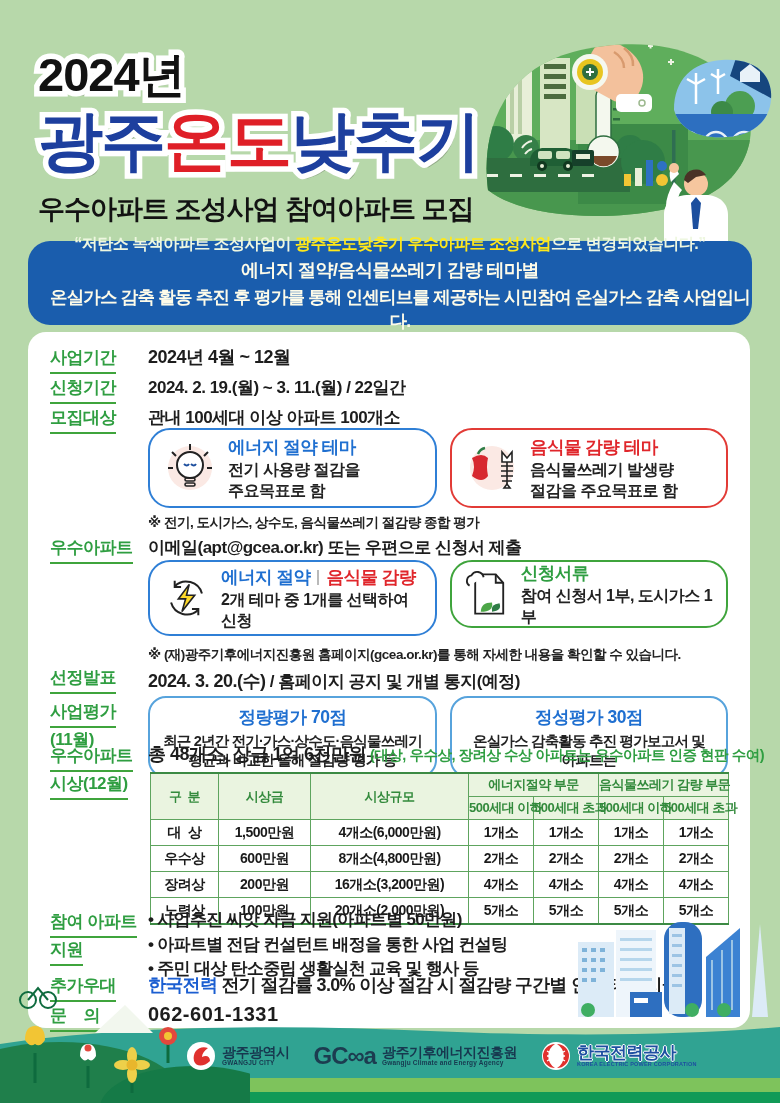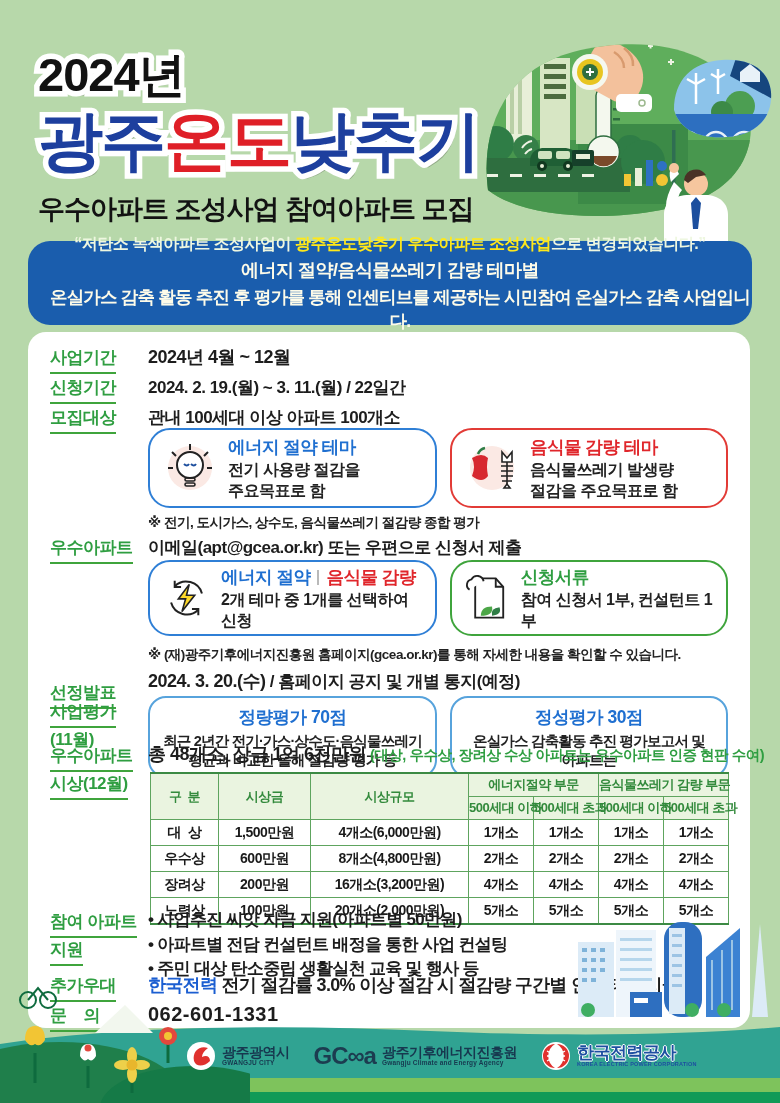--- a/index.html
+++ b/index.html
@@ -265,37 +265,37 @@
           <path d="M14,8 v7 h7" stroke="#222" stroke-width="2.2" fill="none"></path>
           <path d="M10,32 a18,18 0 0 0 30,8" stroke="#222" stroke-width="2.2" fill="none"></path>
           <path d="M40,46 v-7 h-7" stroke="#222" stroke-width="2.2" fill="none"></path>
           <path d="M30,12 l-12,16 h8 l-4,14 14,-18 h-9 Z" fill="#ffd928" stroke="#222" stroke-width="1.8"></path>
         </svg>
         <div>
           <div class="tt"><span class="tt-blue">에너지 절약</span><span class="tdiv"></span><span class="tt-red">음식물 감량</span></div>
           <div class="dd">2개 테마 중 1개를 선택하여 신청</div>
         </div>
       </div>
-      <div class="tbox b-green" style="width:278px;height:76px;">
+      <div class="tbox b-green" style="width:278px;height:68px;">
         <svg width="50" height="54" viewBox="0 0 50 54">
           <path d="M12,6 h22 l8,9 v33 h-30 Z" fill="#ffffff" stroke="#222" stroke-width="2"></path>
           <path d="M34,6 v9 h8" fill="none" stroke="#222" stroke-width="2"></path>
           <path d="M6,18 a6,6 0 0 1 2,-11 a7,7 0 0 1 13,2" fill="#ffffff" stroke="#222" stroke-width="2"></path>
           <path d="M18,46 q0,-10 12,-10 q2,10 -12,10 Z" fill="#4ca647"></path>
           <path d="M30,46 q-2,-8 8,-9 q3,8 -8,9 Z" fill="#2f7d46"></path>
         </svg>
         <div>
           <div class="tt tt-green">신청서류</div>
-          <div class="dd">참여 신청서 1부, 컨설턴트 1부</div>
+          <div class="dd">참여 신청서 1부, 도시가스 1부</div>
         </div>
       </div>
     </div>
     <div class="note" style="top:314px;">※ (재)광주기후에너지진흥원 홈페이지(gcea.or.kr)를 통해 자세한 내용을 확인할 수 있습니다.</div>
 
-    <div class="lab" style="top:349px;text-decoration:underline;"><span>선정발표</span></div>
+    <div class="lab" style="top:334px;text-decoration:underline;"><span>선정발표</span></div>
     <div class="val" style="top:337px;"><span class="bold18">2024. 3. 20.(수)</span><span> / 홈페이지 공지 및 개별 통지(예정)</span></div>
 
     <div class="lab" style="top:368px;"><span>사업평가</span></div>
     <div class="lab" style="top:396px;font-weight:700;"><span style="border-bottom:none;">(11월)</span></div>
     <div class="boxrow" style="top:364px;">
       <div class="evalbox b-sky" style="width:289px;height:82px;">
         <div class="tt">정량평가 70점</div>
         <div class="dd"><span>최근 2년간 전기·가스·상수도·음식물쓰레기</span><br><span>평균과 비교한 올해 절감량 평가 등</span></div>
       </div>
       <div class="evalbox b-sky" style="width:278px;height:82px;">

